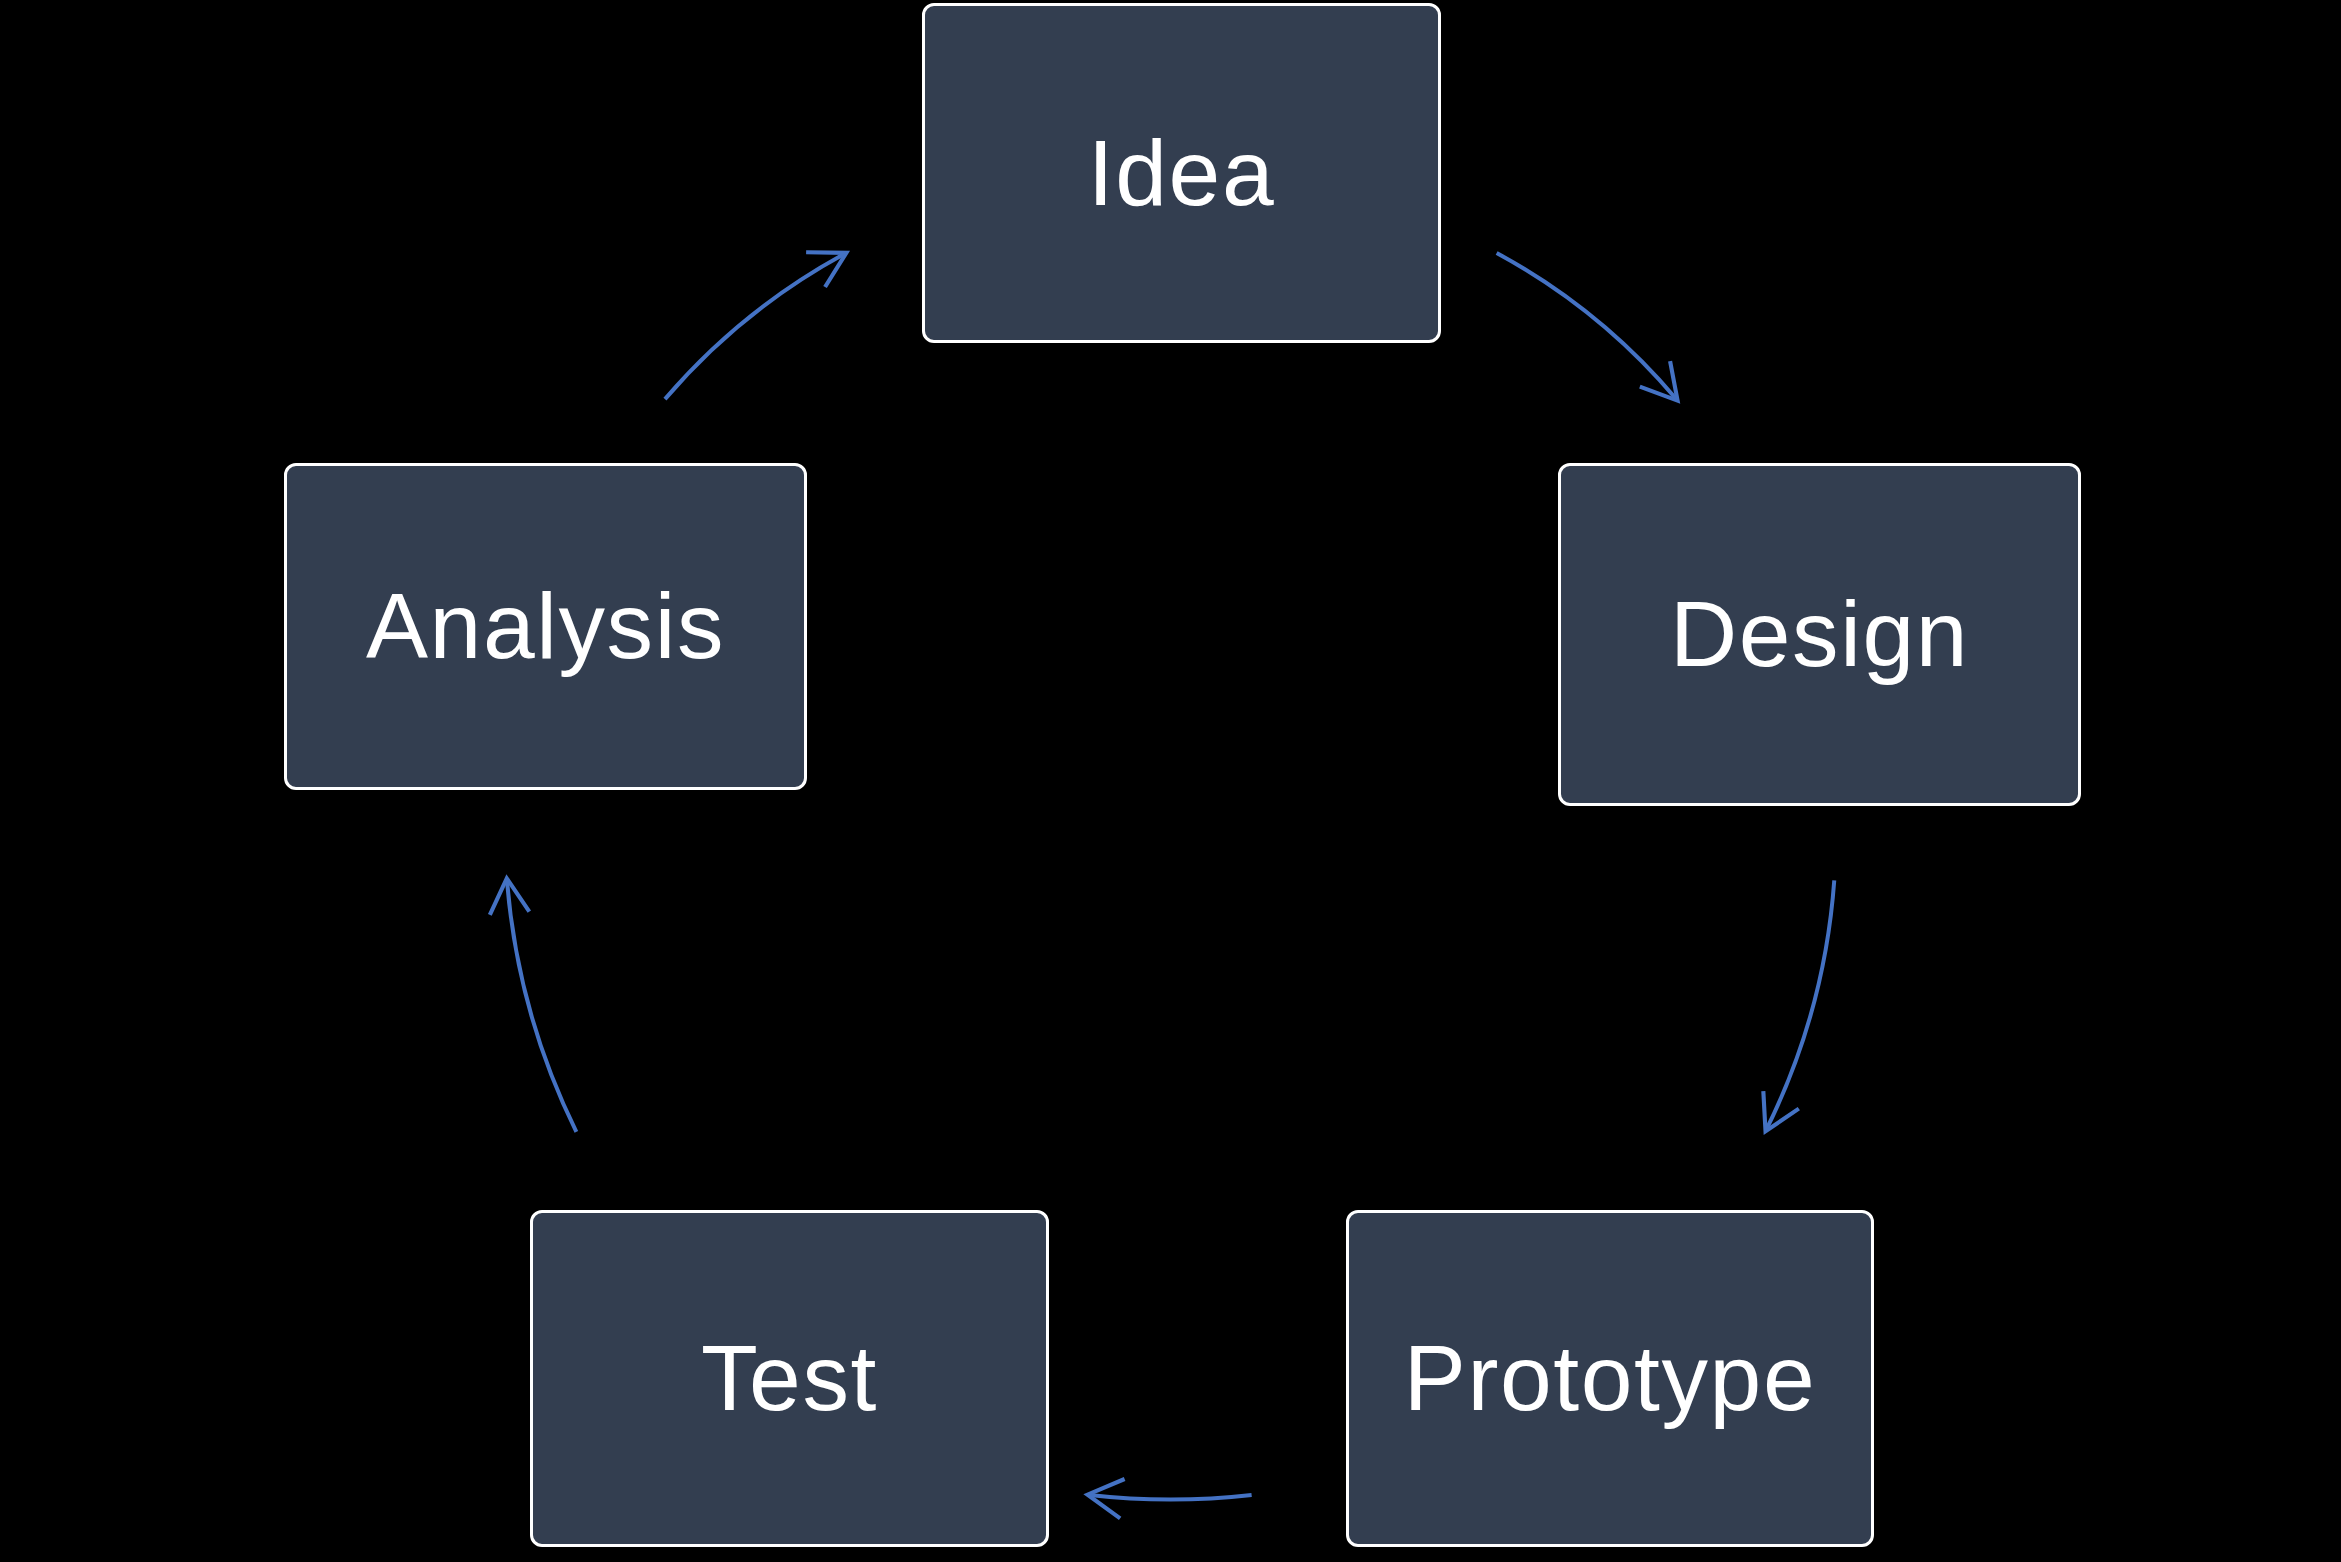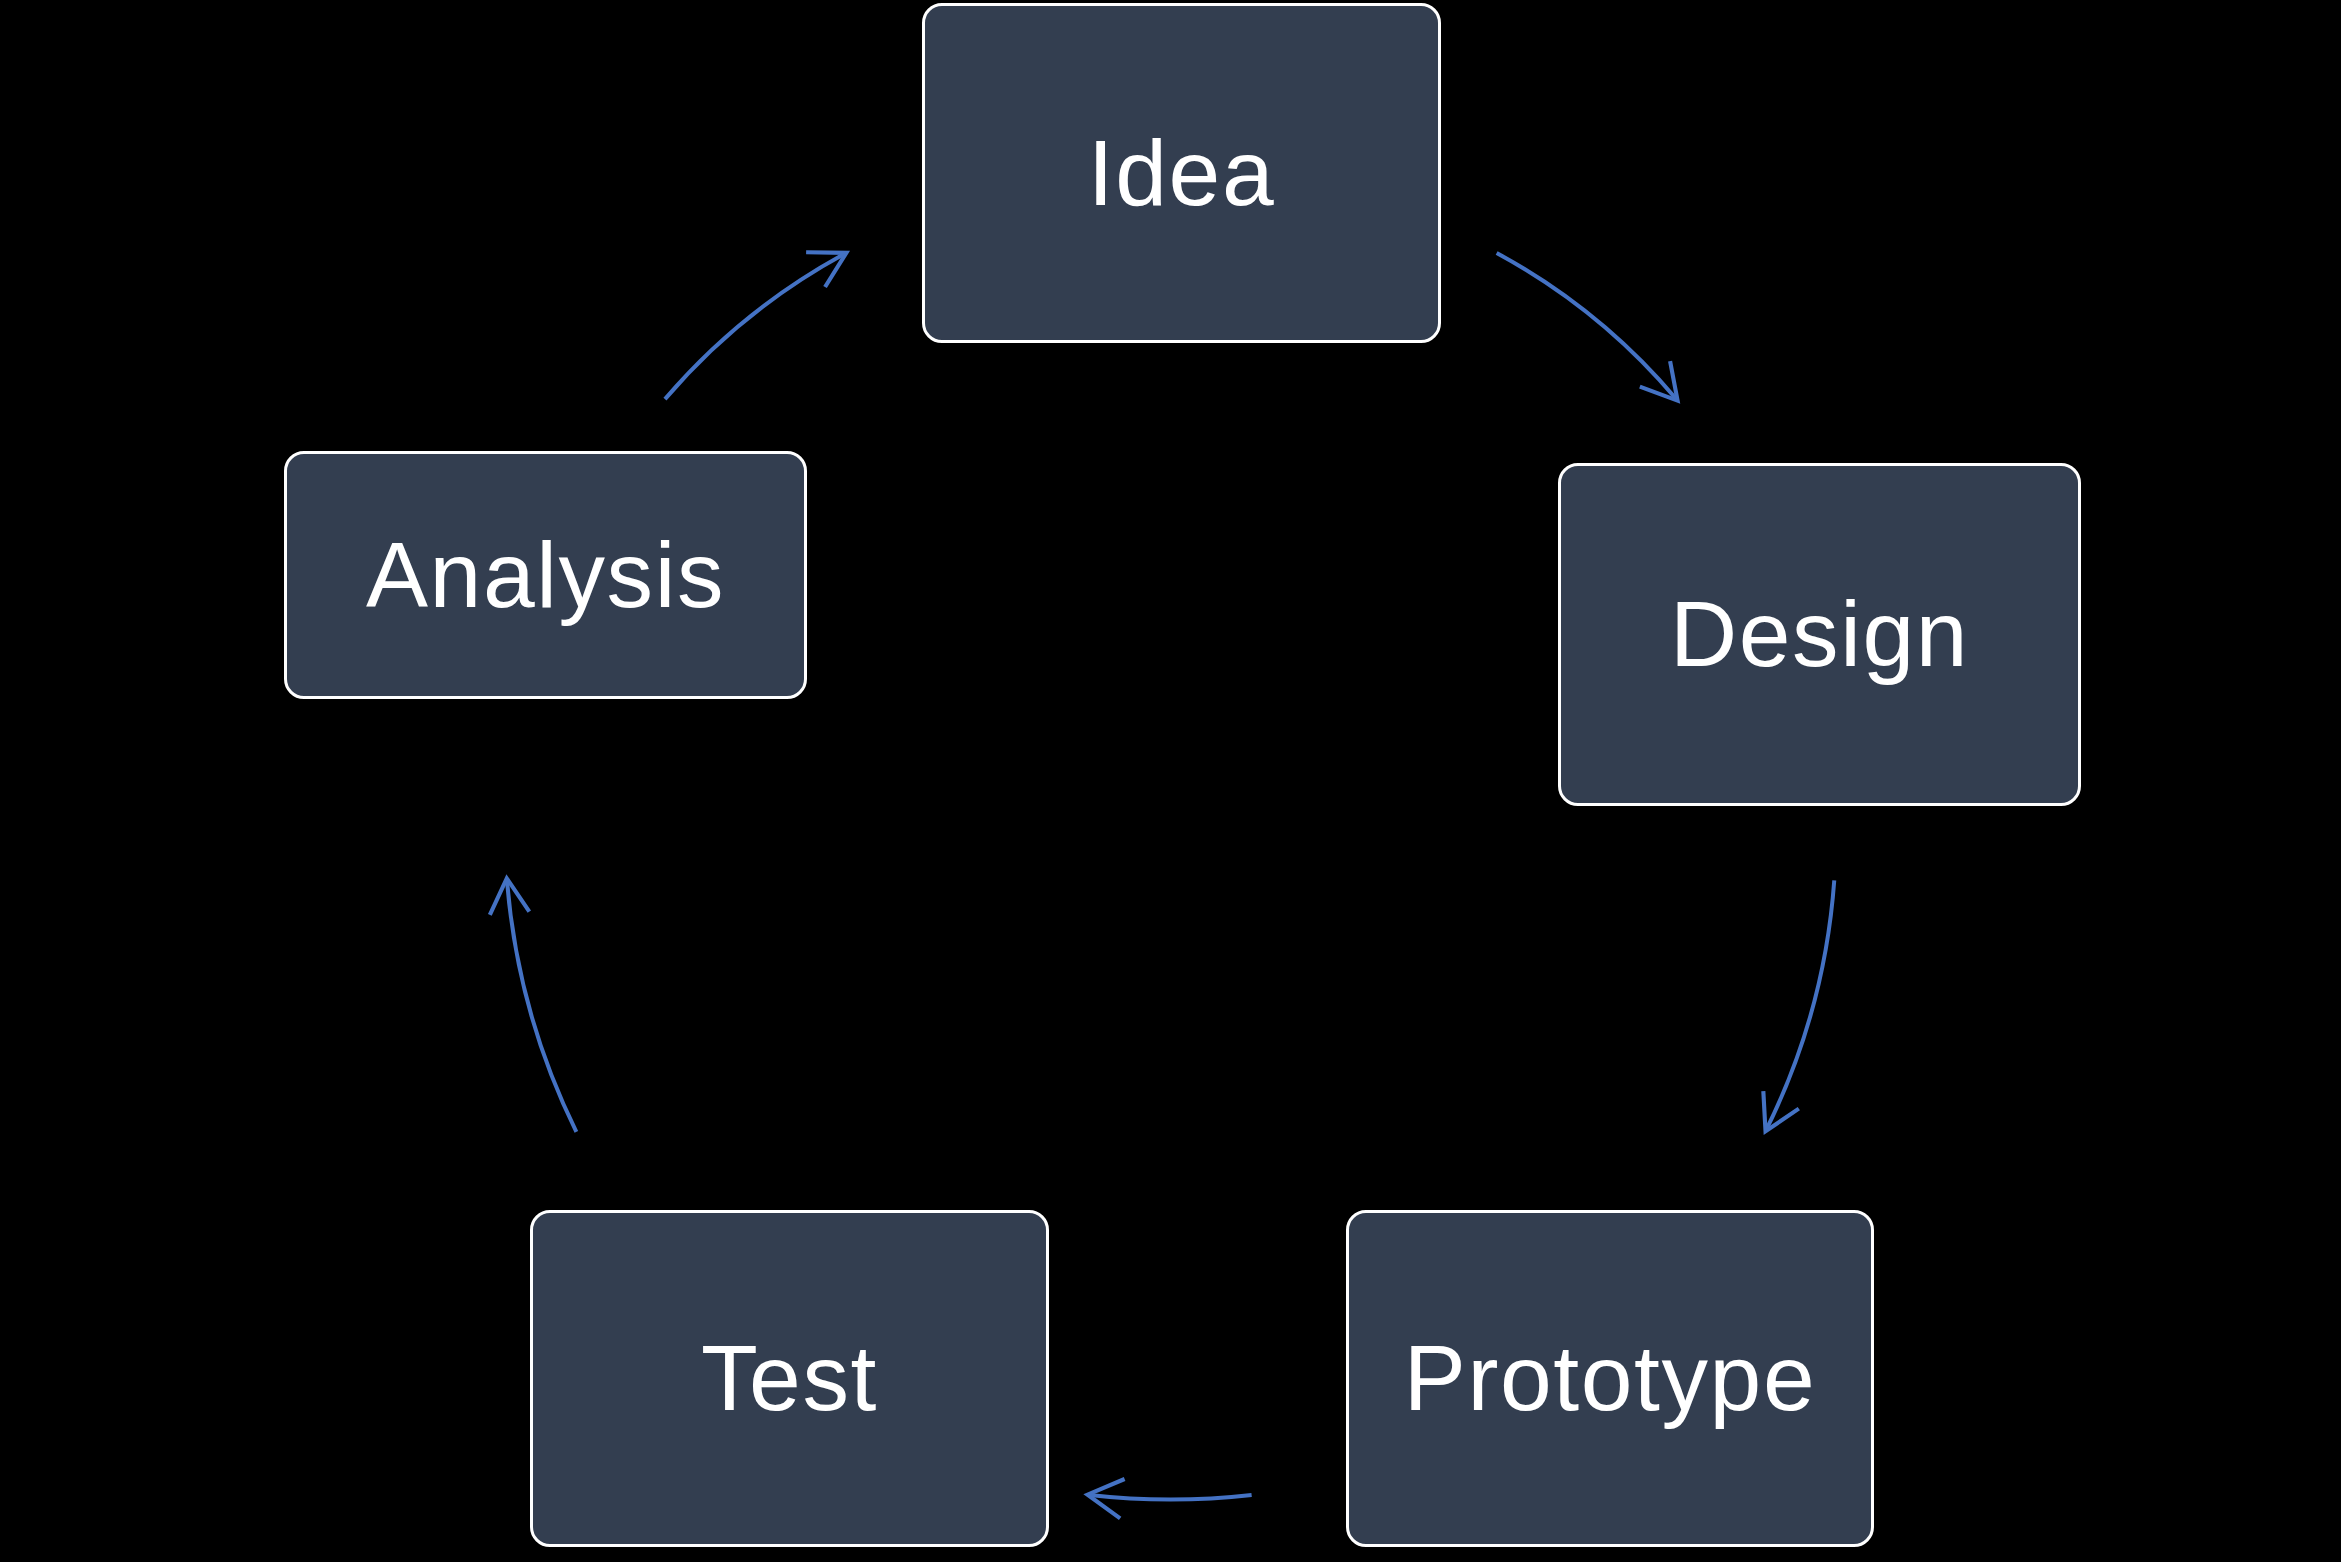--- a/index.html
+++ b/index.html
@@ -16,35 +16,35 @@
     height: 1562px;
     background: var(--background, #000);
     font-family: "Liberation Sans", sans-serif;
   }
   
   .node {
     position: absolute;
     box-sizing: border-box;
     background: var(--node-fill, #333e50);
     border: 3.2px solid var(--node-border, #ffffff);
-    border-radius: 20px;
+    border-radius: 12px;
     display: flex;
     align-items: center;
     justify-content: center;
   }
   .node .label {
     color: var(--node-text, #ffffff);
     font-size: 93px;
     font-weight: 400;
     letter-spacing: 1.6px;
     white-space: nowrap;
   }
   .node-idea      { left: 922px; top:    3.2px; width: 519px; height: 340px; }
   .node-design    { left: 1558px; top:  463px; width: 523px; height: 343px; }
-  .node-analysis  { left:  284px; top:  451px; width: 523px; height: 248px; }
+  .node-analysis  { left:  284px; top:  463px; width: 523px; height: 327px; }
   .node-test      { left:  530px; top: 1210px; width: 519px; height: 337px; text-align: center; }
   .node-prototype { left: 1314px; top: 1210px; width: 528px; height: 337px; margin-left: 32px; }
   
   .center-ellipse {
     position: absolute;
     left: 920px; top: 584px;
     width: 530px; height: 398px;
     box-sizing: border-box;
     background: var(--center-fill, #333e50);
     border: 4px solid var(--center-border, #2f5496);

